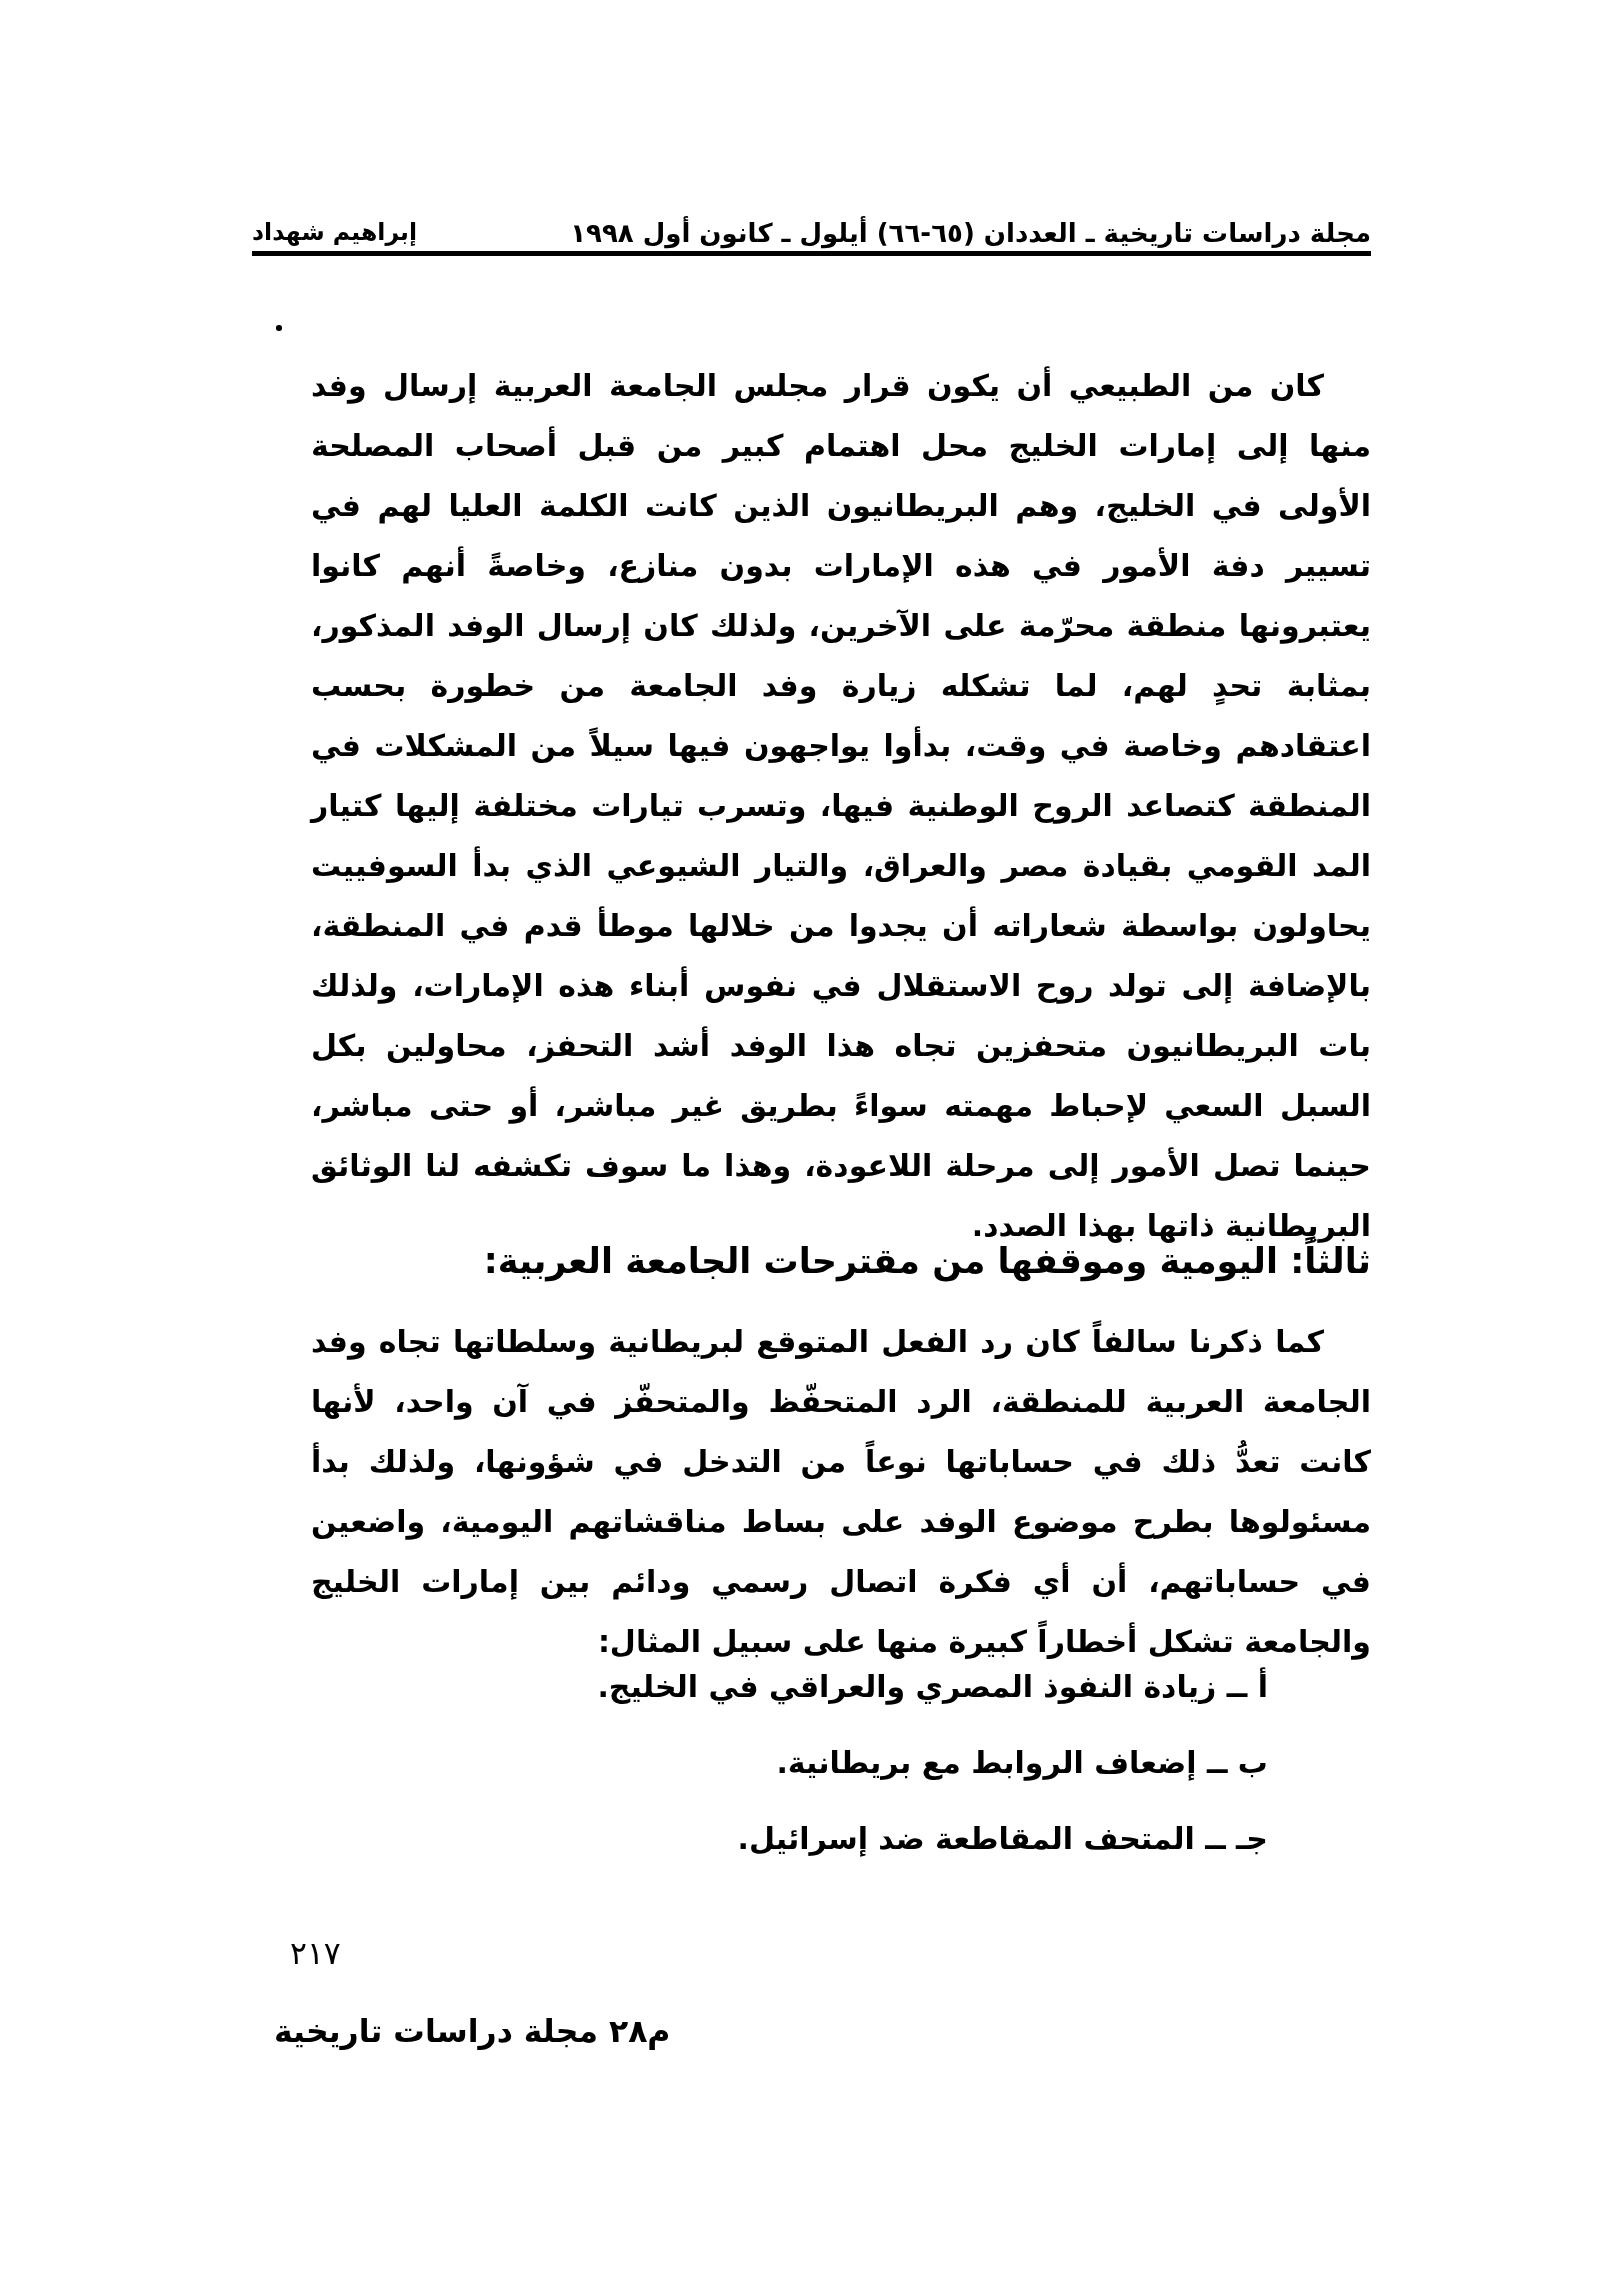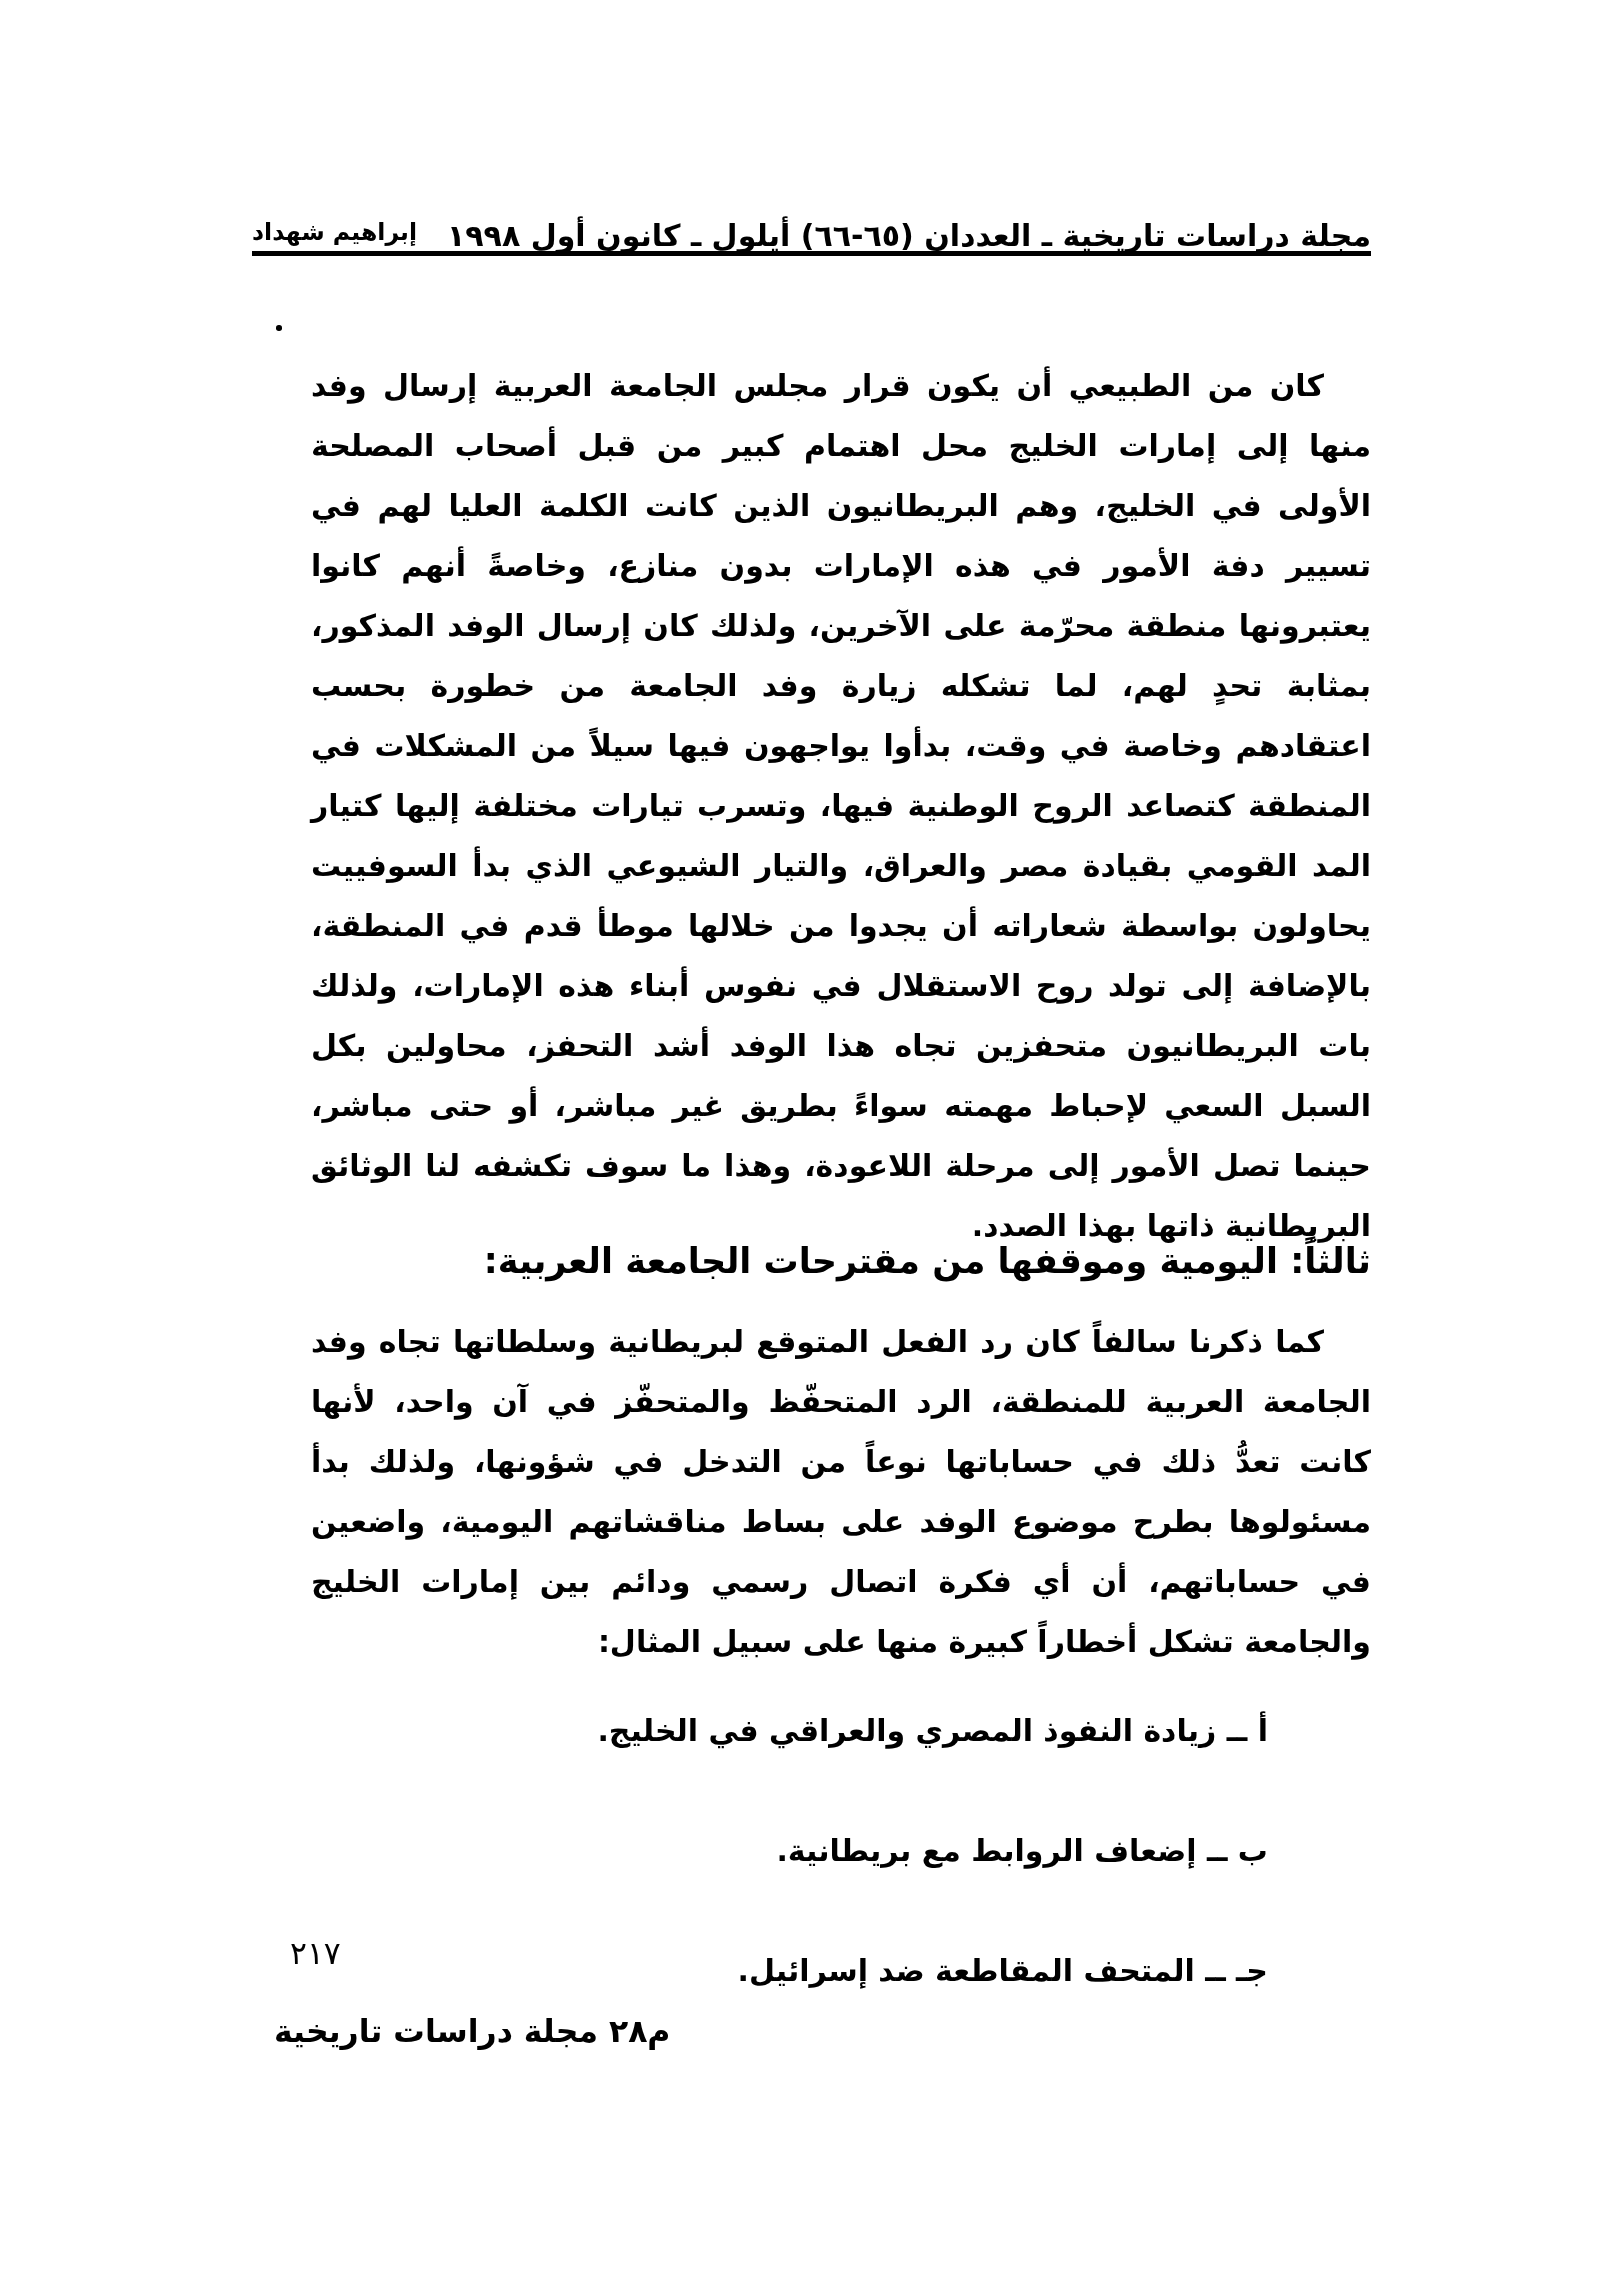--- a/index.html
+++ b/index.html
@@ -1,31 +1,31 @@
 <!DOCTYPE html>
 <html style="font-size:12.6px"><head>
 <meta charset="utf-8">
 <style>
   html, body { margin:0; padding:0; background:#ffffff; }
   body { width:1620px; height:2273px; position:relative; overflow:hidden;
          font-family:"DejaVu Sans", sans-serif; color:#000; }
   .page { position:absolute; left:0; top:0; width:1620px; height:2273px; background:#fff; }
   .header { position:absolute; left:252px; top:213px; width:1119px; height:41px; direction:rtl; }
-  .header-title { position:absolute; right:0; top:4.7px; font-size:30px; font-weight:bold; white-space:nowrap; }
+  .header-title { position:absolute; right:0; top:4.7px; font-size:26px; font-weight:bold; white-space:nowrap; }
   .header-author { position:absolute; left:0; top:4.7px; font-size:23.6px; font-weight:bold; white-space:nowrap; }
   .header-rule { position:absolute; left:252px; top:251px; width:1119px; height:4.7px; background:#000; }
   .dot { position:absolute; width:5.5px; height:5.5px; border-radius:50%; background:#000; }
   .body-text { position:absolute; left:311px; width:1060px; direction:rtl; text-align:justify;
                text-align-last:right; font-size:30px; font-weight:bold; line-height:60px; }
   .body-text p { margin:0; }
   .indent { text-indent:47px; }
   .section-heading { position:absolute; left:311px; top:1241px; width:1060px; direction:rtl;
                      font-size:35px; font-weight:900; white-space:nowrap; }
   .list { position:absolute; left:311px; top:1663px; width:957px; direction:rtl; font-size:30px; font-weight:bold; }
-  .list-item { height:76px; line-height:47px; white-space:nowrap;margin-top:44px; }
+  .list-item { height:76px; line-height:47px; white-space:nowrap; }
   .page-number { position:absolute; left:290px; top:1935px; font-size:31.5px; font-weight:normal; }
   .footer-journal { position:absolute; left:274px; top:2013px; font-size:31.5px; font-weight:bold; direction:rtl; white-space:nowrap; }
 </style>
 </head>
 <body>
 
 <div class="page">
 
   <div class="header">
     <span class="header-title">مجلة دراسات تاريخية ـ العددان (٦٥-٦٦) أيلول ـ كانون أول ١٩٩٨</span>

